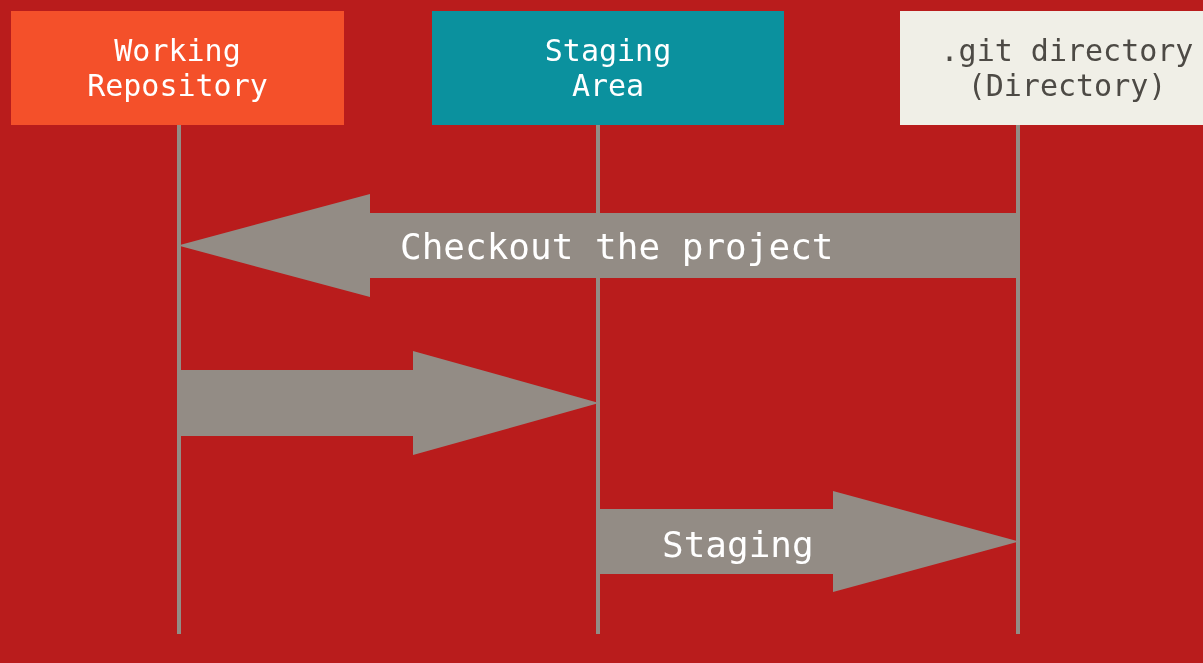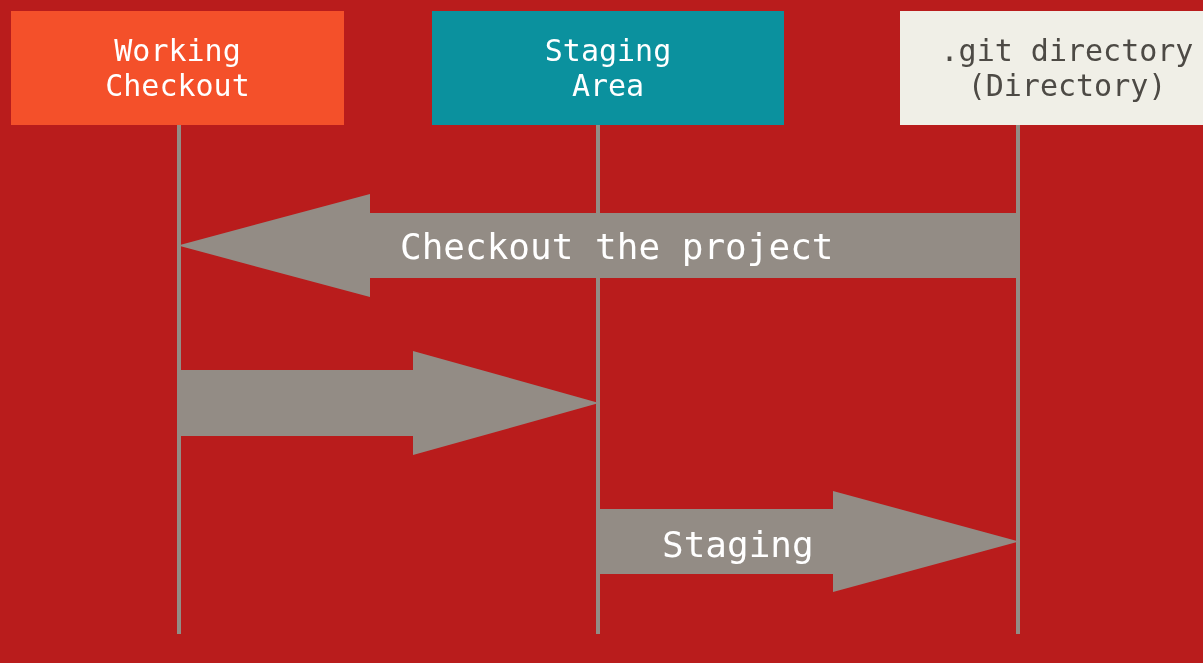--- a/index.html
+++ b/index.html
@@ -89,21 +89,21 @@
   #arrow-commit { left: 598px; top: 490px; width: 421px; height: 103px; }
   #label-commit { left: 662px; top: 527px; }
 </style>
 </head>
 <body>
 
 <div id="canvas">
 
   <div class="col-box" id="box-working">
     <span class="line">Working</span>
-    <span class="line">Checkout</span>
+    <span class="line">Repository</span>
   </div>
 
   <div class="col-box" id="box-staging">
     <span class="line">Staging</span>
     <span class="line">Area</span>
   </div>
 
   <div class="col-box" id="box-repo">
     <span class="line">.git directory</span>
     <span class="line">(Directory)</span>

